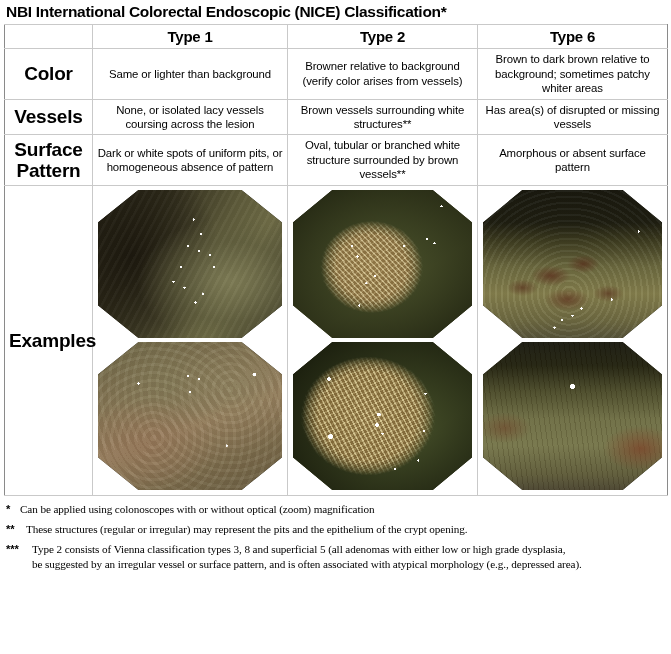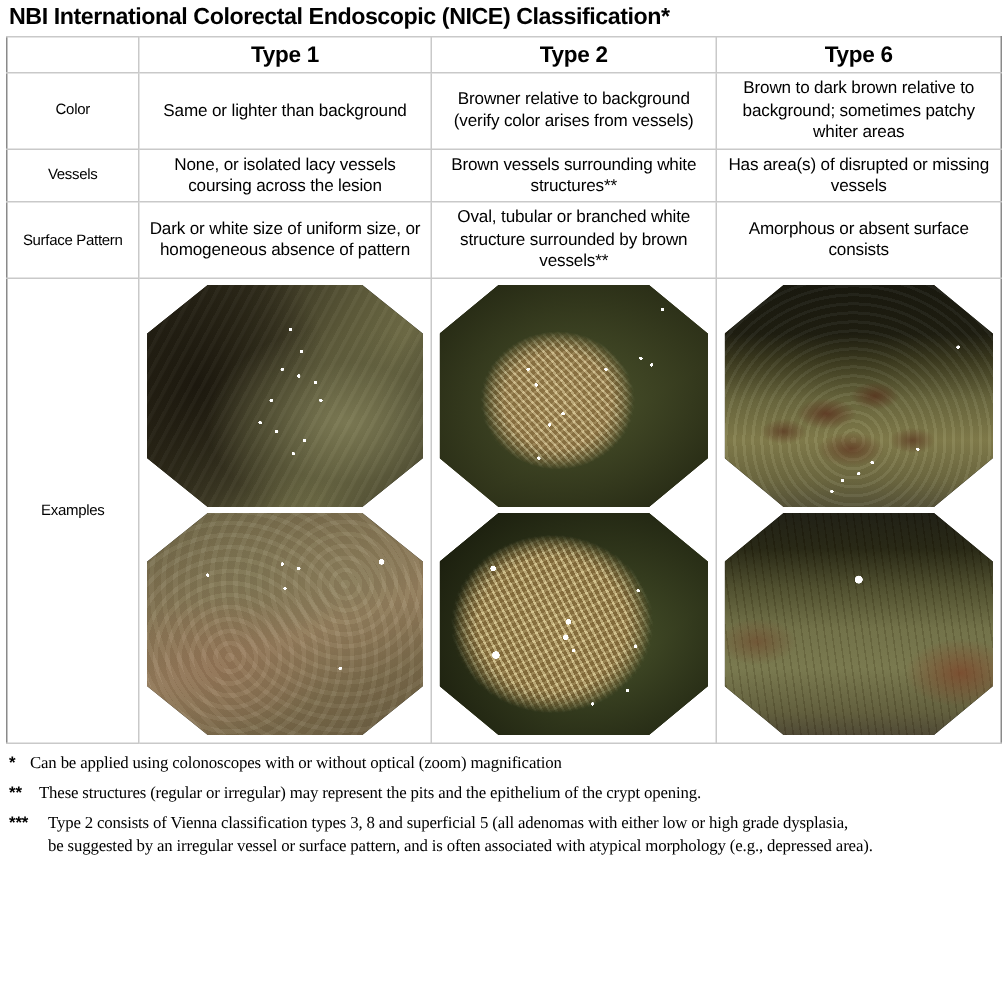--- a/index.html
+++ b/index.html
@@ -56,22 +56,22 @@
   col.c3 { width: 190px; }
 
   .hdr-blank { border-top: none; }
   .type-hdr {
     font-size: 15px;
     font-weight: bold;
     letter-spacing: -0.2px;
     padding: 5px 4px 6px 4px;
   }
   .row-label {
-    font-size: 10px;
-    font-weight: normal;
+    font-size: 19px;
+    font-weight: bold;
     letter-spacing: -0.2px;
     line-height: 1.12;
   }
   .cell-text {
     font-size: 11.4px;
     line-height: 1.27;
     letter-spacing: -0.1px;
   }
   .path-cell {
     font-size: 13px;
@@ -307,23 +307,23 @@
 
       <tr>
         <td class="row-label outer-left">Vessels</td>
         <td class="cell-text">None, or isolated lacy vessels coursing across the lesion</td>
         <td class="cell-text">Brown vessels surrounding white structures**</td>
         <td class="cell-text outer-right">Has area(s) of disrupted or missing vessels</td>
       </tr>
 
       <tr>
         <td class="row-label outer-left">Surface Pattern</td>
-        <td class="cell-text">Dark or white size of uniform size, or homogeneous absence of pattern</td>
+        <td class="cell-text">Dark or white spots of uniform pits, or homogeneous absence of pattern</td>
         <td class="cell-text">Oval, tubular or branched white structure surrounded by brown vessels**</td>
-        <td class="cell-text outer-right">Amorphous or absent surface consists</td>
+        <td class="cell-text outer-right">Amorphous or absent surface pattern</td>
       </tr>
 
 
       <tr>
         <td class="row-label examples-label-cell outer-left">Examples</td>
 
         <td class="img-cell">
           <div class="img-stack">
             <div class="endo e-t1a">
               <div class="layer l1"></div>

